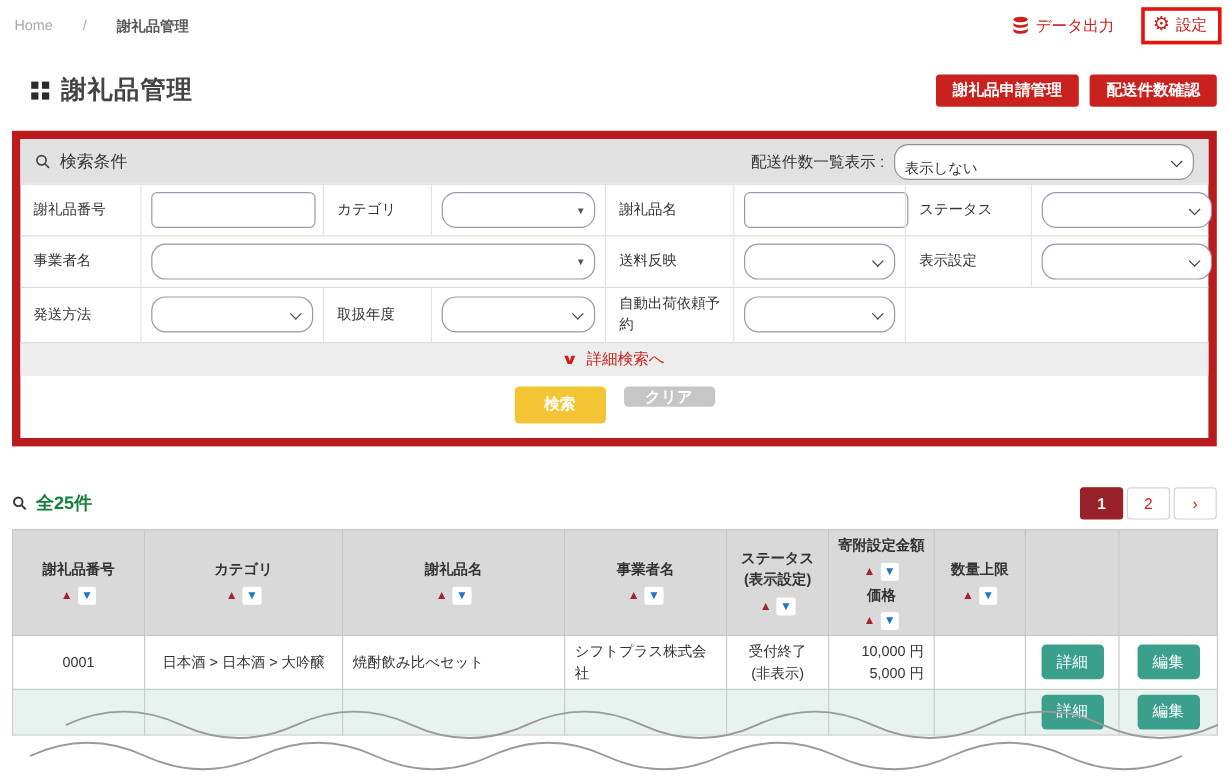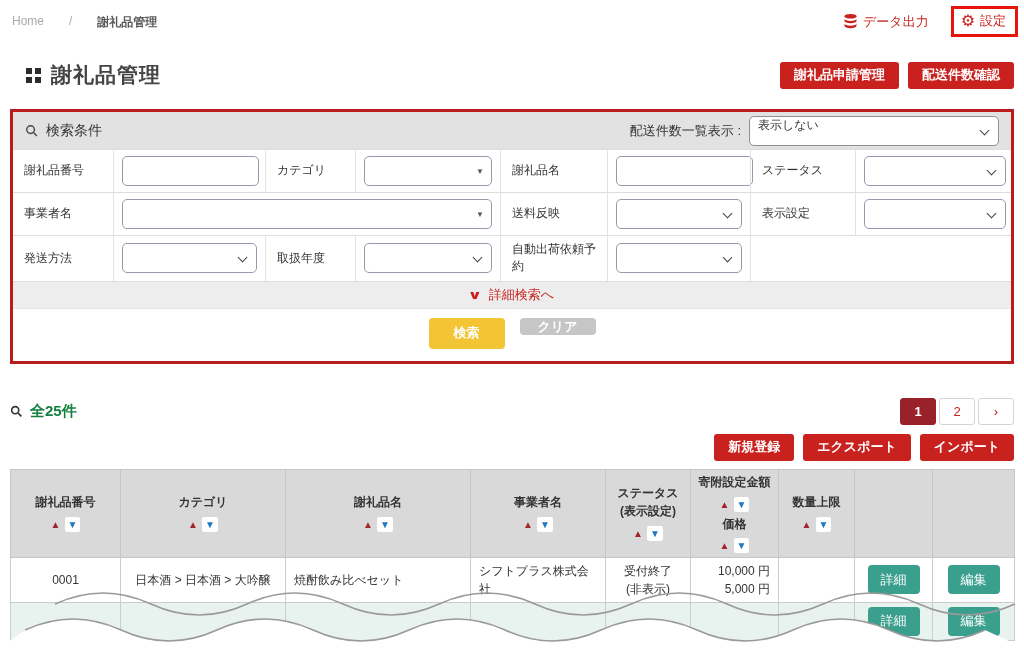--- a/index.html
+++ b/index.html
@@ -20,35 +20,35 @@
   
   .title-row { display:flex; justify-content:space-between; align-items:center; margin:30px 10px 0 26px; }
   .page-title-wrap { display:flex; align-items:center; gap:10px; }
   .grid-icon { display:grid; grid-template-columns:6px 6px; grid-template-rows:6px 6px; gap:3px; }
   .grid-icon span { background:#2b2b2b; }
   .page-title { font-size:21px; color:#444; font-weight:600; letter-spacing:1px; }
   .hdr-buttons { display:flex; gap:9px; }
   .btn-red { background:#c9211e; color:#fff; font-size:13px; font-weight:bold; border:none; border-radius:3px; height:27px; padding:0 14px; cursor:pointer; }
 
   
-  .search-panel { margin:20px 10px 0; border:3px solid #b91c1c; }
+  .search-panel { margin:20px 10px 0; border:7px solid #b91c1c; }
   .sp-head { background:#e2e2e2; height:37px; display:flex; align-items:center; justify-content:space-between; padding:0 12px; }
   .sp-title { display:flex; align-items:center; gap:7px; font-size:14px; color:#333; }
   .sp-head-right { display:flex; align-items:center; gap:8px; font-size:13px; }
 
   .form-row { display:grid; grid-template-columns:100px 152px 90px 145px 107px 143px 105px auto; border-top:1px solid #ddd; }
   .cell { display:flex; align-items:center; padding:5px 8px; font-size:12px; min-height:42px; }
   .cell + .cell { border-left:1px solid #e2e2e2; }
   .cell.label { padding-left:11px; line-height:1.45; }
   .span3 { grid-column:2 / span 3; }
   .span2end { grid-column:7 / span 2; }
 
   .ctl { height:30px; border:1px solid #a294ae; border-radius:5px; background:#fff; }
   input.ctl { width:137px; padding:0 8px; font-size:12px; }
-  .select { position:relative; width:142px; display:flex; align-items:flex-start; padding:0 22px 0 8px; font-size:12px; cursor:pointer; }
+  .select { position:relative; width:142px; display:flex; align-items:flex-end; padding:0 22px 0 8px; font-size:12px; cursor:pointer;border-radius:12px; }
   .select.wide { width:384px; }
   .select.header-select { width:250px; border-color:#8f8f9a; }
   .tri-arrow { position:absolute; right:7px; top:10px; font-size:8px; color:#555; }
   .chev-arrow { position:absolute; right:10px; top:10px; width:7px; height:7px; border-right:1.7px solid #444; border-bottom:1.7px solid #444; transform:rotate(45deg); }
 
   .advanced-row { border-top:1px solid #ddd; background:#ededed; height:27px; display:flex; align-items:center; justify-content:center; gap:9px; color:#c9211e; font-size:13px; cursor:pointer; }
   .adv-chev { font-size:12px; font-weight:bold; transform:scaleX(1.5); display:inline-block; }
   .sp-actions { border-top:1px solid #e4e4e4; display:flex; justify-content:center; gap:15px; padding:9px 0 12px; }
   .btn-search { background:#f3c433; color:#fff; font-size:13px; font-weight:bold; width:76px; height:31px; border:none; border-radius:4px; cursor:pointer; }
   .btn-clear { background:#c6c6c6; color:#fff; font-size:13px; font-weight:bold; width:76px; height:17px; border:none; border-radius:4px; cursor:pointer; }
@@ -224,25 +224,20 @@
         </svg>
         <span>全25件</span>
       </div>
       <div class="pagination">
         <div class="page-btn active">1</div>
         <div class="page-btn">2</div>
         <div class="page-btn">›</div>
       </div>
     </div>
 
-    <div class="results-actions">
-      <button class="btn-red">新規登録</button>
-      <button class="btn-red">エクスポート</button>
-      <button class="btn-red">インポート</button>
-    </div>
 
     <table class="data-table">
       <colgroup>
         <col style="width:110px">
           <col style="width:165px">
           <col style="width:185px">
           <col style="width:135px">
         <col style="width:85px">
           <col style="width:88px">
           <col style="width:76px">

